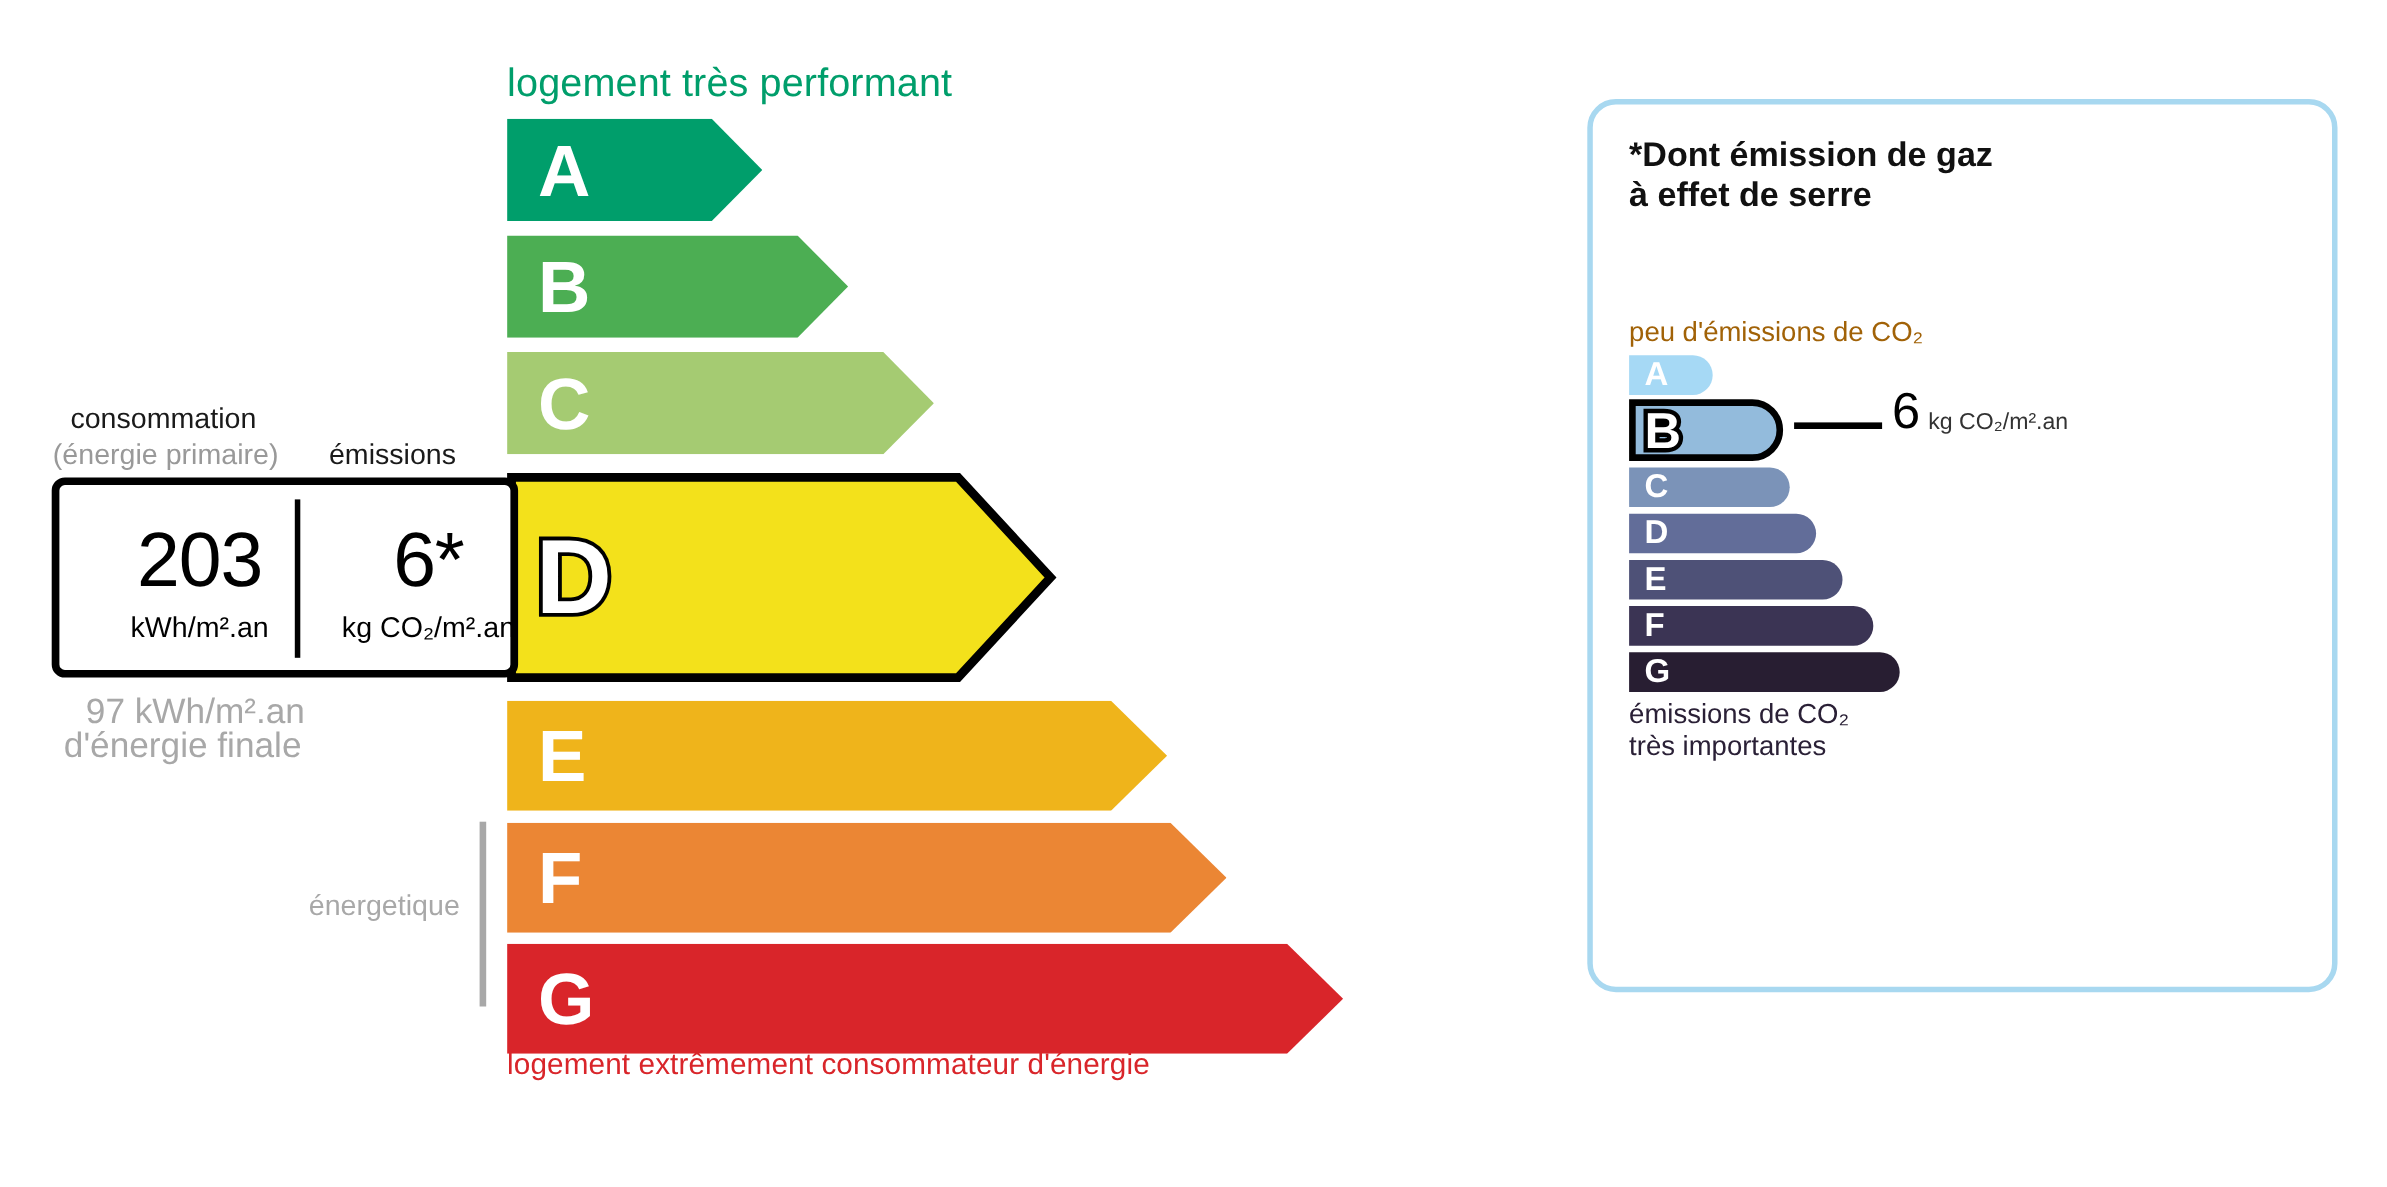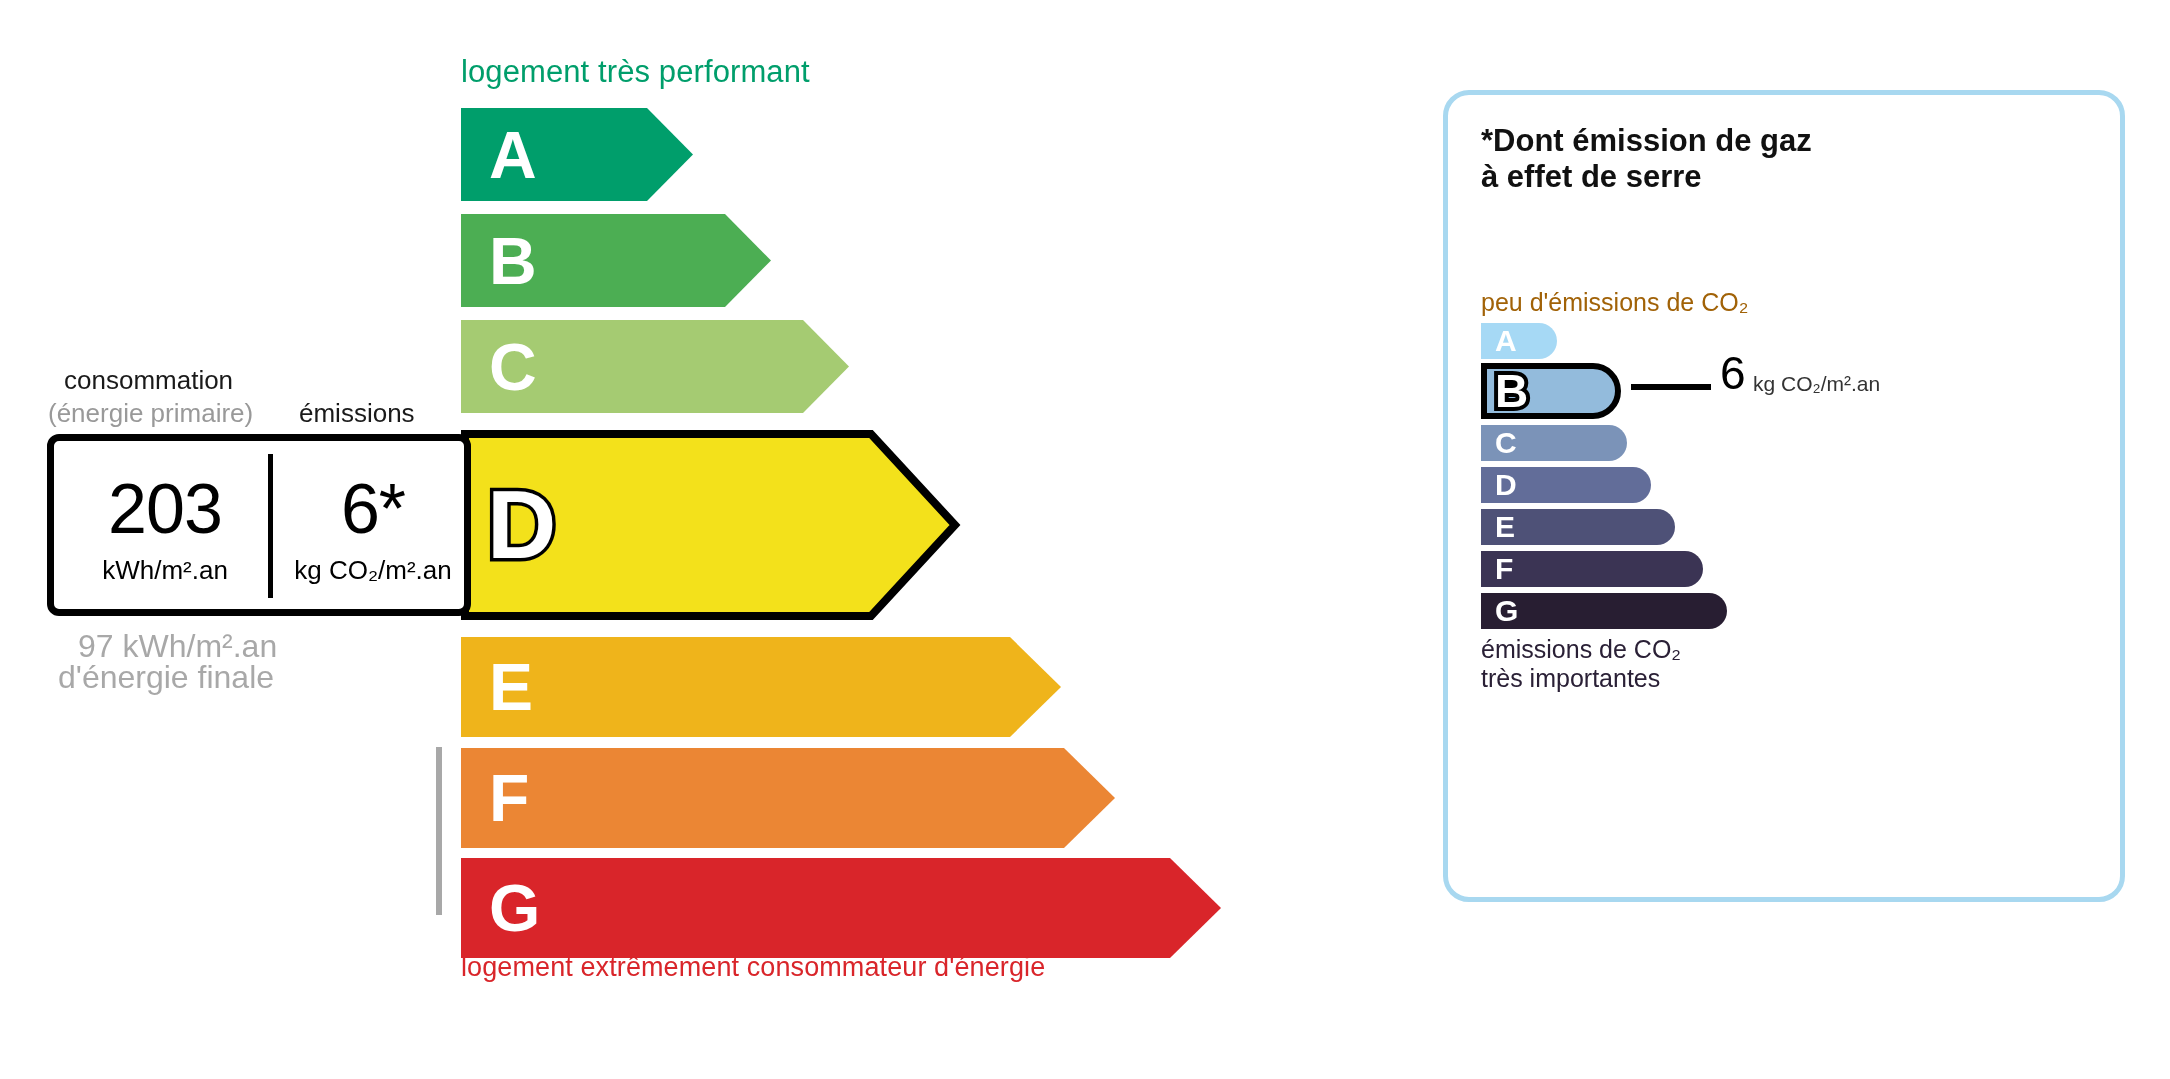--- a/index.html
+++ b/index.html
@@ -8,21 +8,21 @@
     width:2170px;height:1079px;position:relative;overflow:hidden;
     font-family:"Liberation Sans","DejaVu Sans",sans-serif;
     -webkit-font-smoothing:antialiased;
   }
 
   
   #energy-panel{position:absolute;left:0;top:0;width:1380px;height:1079px;}
 
   .top-caption{
     position:absolute;left:461px;top:54px;
-    font-size:31px;color:#009E6B;letter-spacing:0.1px;white-space:nowrap;
+    font-size:36px;color:#009E6B;letter-spacing:0.1px;white-space:nowrap;
   }
   .bottom-caption{
     position:absolute;left:461px;top:952px;
     font-size:27px;color:#D9252A;letter-spacing:0.1px;white-space:nowrap;
   }
 
   
   .arrow-row{position:absolute;left:461px;}
   .arrow{
     position:relative;height:100%;
@@ -49,21 +49,21 @@
   
   #value-box{
     position:absolute;left:47px;top:434px;width:424px;height:182px;
     border:7px solid #000;border-radius:12px;background:#fff;
     box-sizing:border-box;z-index:6;
   }
   #value-divider{
     position:absolute;left:268px;top:454px;width:5px;height:144px;
     background:#000;z-index:7;
   }
-  .vb-cell{position:absolute;top:0;height:100%;}
+  .vb-cell{position:absolute;top:0;height:100%;padding-left:11px;}
   .vb-num{
     position:absolute;width:100%;text-align:center;
     font-size:70px;color:#000;font-weight:400;top:28px;
     letter-spacing:-1px;
   }
   .vb-unit{
     position:absolute;width:100%;text-align:center;
     font-size:26px;color:#000;top:114px;
   }
   #cell-conso{left:0;width:222px;}
@@ -202,20 +202,21 @@
         <polygon points="0,0 709,0 760,50 709,100 0,100" fill="#D9252A"></polygon>
       </svg>
       <span class="arrow-letter">G</span>
     </div>
   </div>
 
   <div class="bottom-caption">logement extrêmement consommateur d'énergie</div>
 
   <div id="passoire-bar"></div>
   <div id="passoire-text">
+    <div>énergetique</div>
   </div>
 
   <div class="head-label" id="lbl-consommation">consommation</div>
   <div class="head-label" id="lbl-energie-primaire">(énergie primaire)</div>
   <div class="head-label" id="lbl-emissions">émissions</div>
 
   <div id="value-box">
     <div class="vb-cell" id="cell-conso">
       <div class="vb-num">203</div>
       <div class="vb-unit">kWh/m².an</div>

